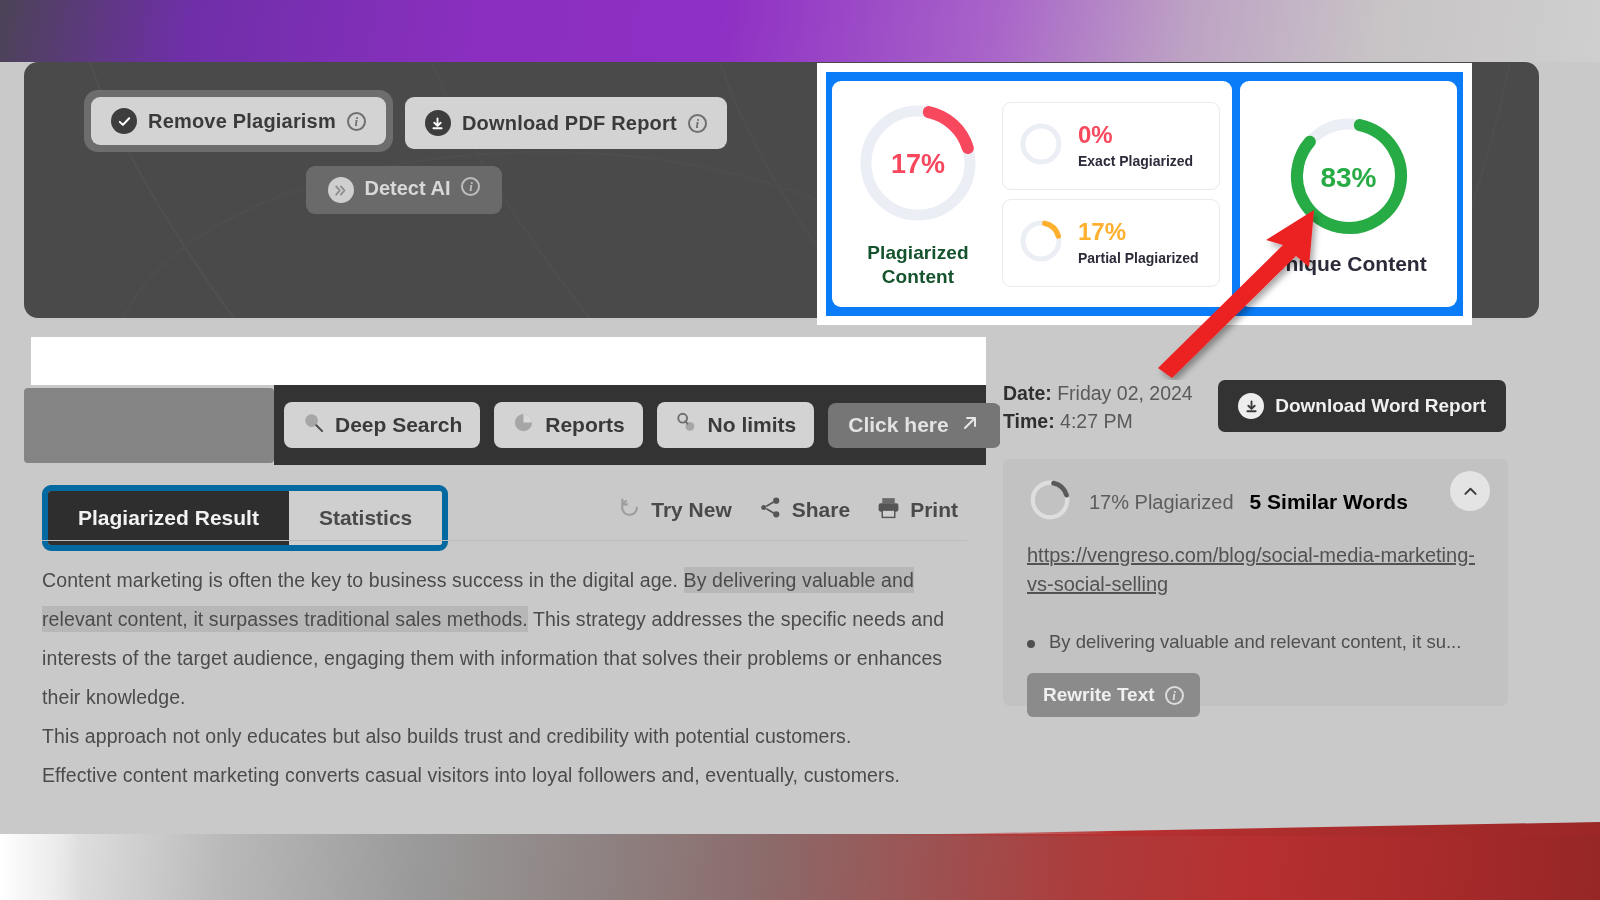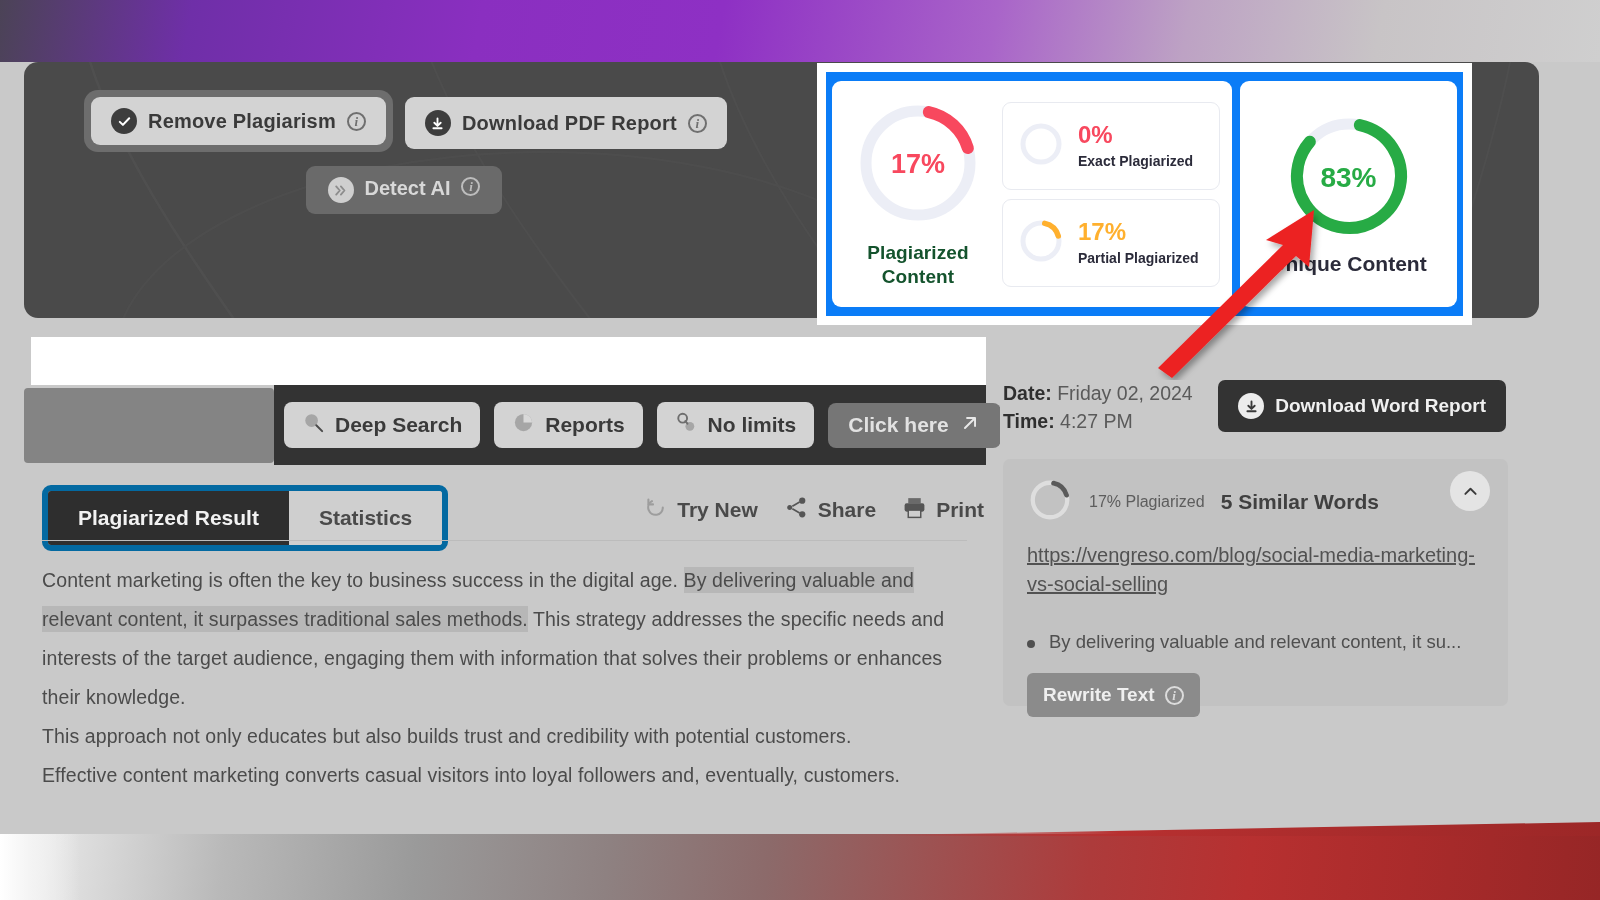--- a/index.html
+++ b/index.html
@@ -148,21 +148,21 @@
   }
   .tabs { position: absolute; left: 18px; top: 20px; display: flex;
           border: 6px solid #0369a1; border-radius: 9px; overflow: hidden; }
   .tab {
     padding: 15px 30px; font-size: 21px; font-weight: bold; cursor: pointer;
     font-family: "Liberation Sans", sans-serif; white-space: nowrap;
   }
   .tab.active { background: #2e2e2e; color: #f2f2f2; }
   .tab.idle { background: #cfcfcf; color: #4a4a4a; }
   .tab-actions {
-    position: absolute; right: 2px; top: 30px; display: flex;
+    position: absolute; right: 28px; top: 30px; display: flex;
     align-items: flex-start; gap: 26px;
   }
   .act { display: flex; align-items: center; gap: 9px; font-size: 21px;
          font-weight: bold; color: #4a4a4a; cursor: pointer; white-space: nowrap;}
   .divider-line { position: absolute; left: 18px; top: 75px; width: 925px; height: 1px; background: #bcbcbc; }
 
   .body-text {
     position: absolute; left: 18px; top: 96px; width: 925px;
     font-size: 19.5px; color: #4b4b4b; line-height: 39px;
     letter-spacing: .1px;
@@ -183,22 +183,22 @@
     display: flex; align-items: center; gap: 11px;
     background: #333333; color: #f0f0f0; border: none; cursor: pointer;
     border-radius: 7px; padding: 13px 20px; font-size: 19px; font-weight: bold;
     white-space: nowrap; font-family: "Liberation Sans", sans-serif;
   }
   .src-card {
     position: absolute; left: 3px; top: 122px; width: 505px; height: 247px;
     background: #c2c2c2; border-radius: 7px; padding: 18px 24px;
   }
   .src-head { display: flex; align-items: center; gap: 16px; }
-  .src-pct { font-size: 16px; color: #5d5d5d; }
-  .src-words { font-size: 21px; font-weight: bold; color: #404040; }
+  .src-pct { font-size: 20px; color: #5d5d5d; }
+  .src-words { font-size: 21px; font-weight: bold; color: #000000; }
   .chev {
     position: absolute; right: 18px; top: 12px;
     width: 40px; height: 40px; border-radius: 50%;
     background: #e4e4e4; display: flex; align-items: center; justify-content: center;
     cursor: pointer;
   }
   .src-link {
     display: block; margin-top: 14px; font-size: 20px; color: #525252;
     text-decoration: underline; line-height: 29px; word-break: break-all;
     cursor: pointer;

